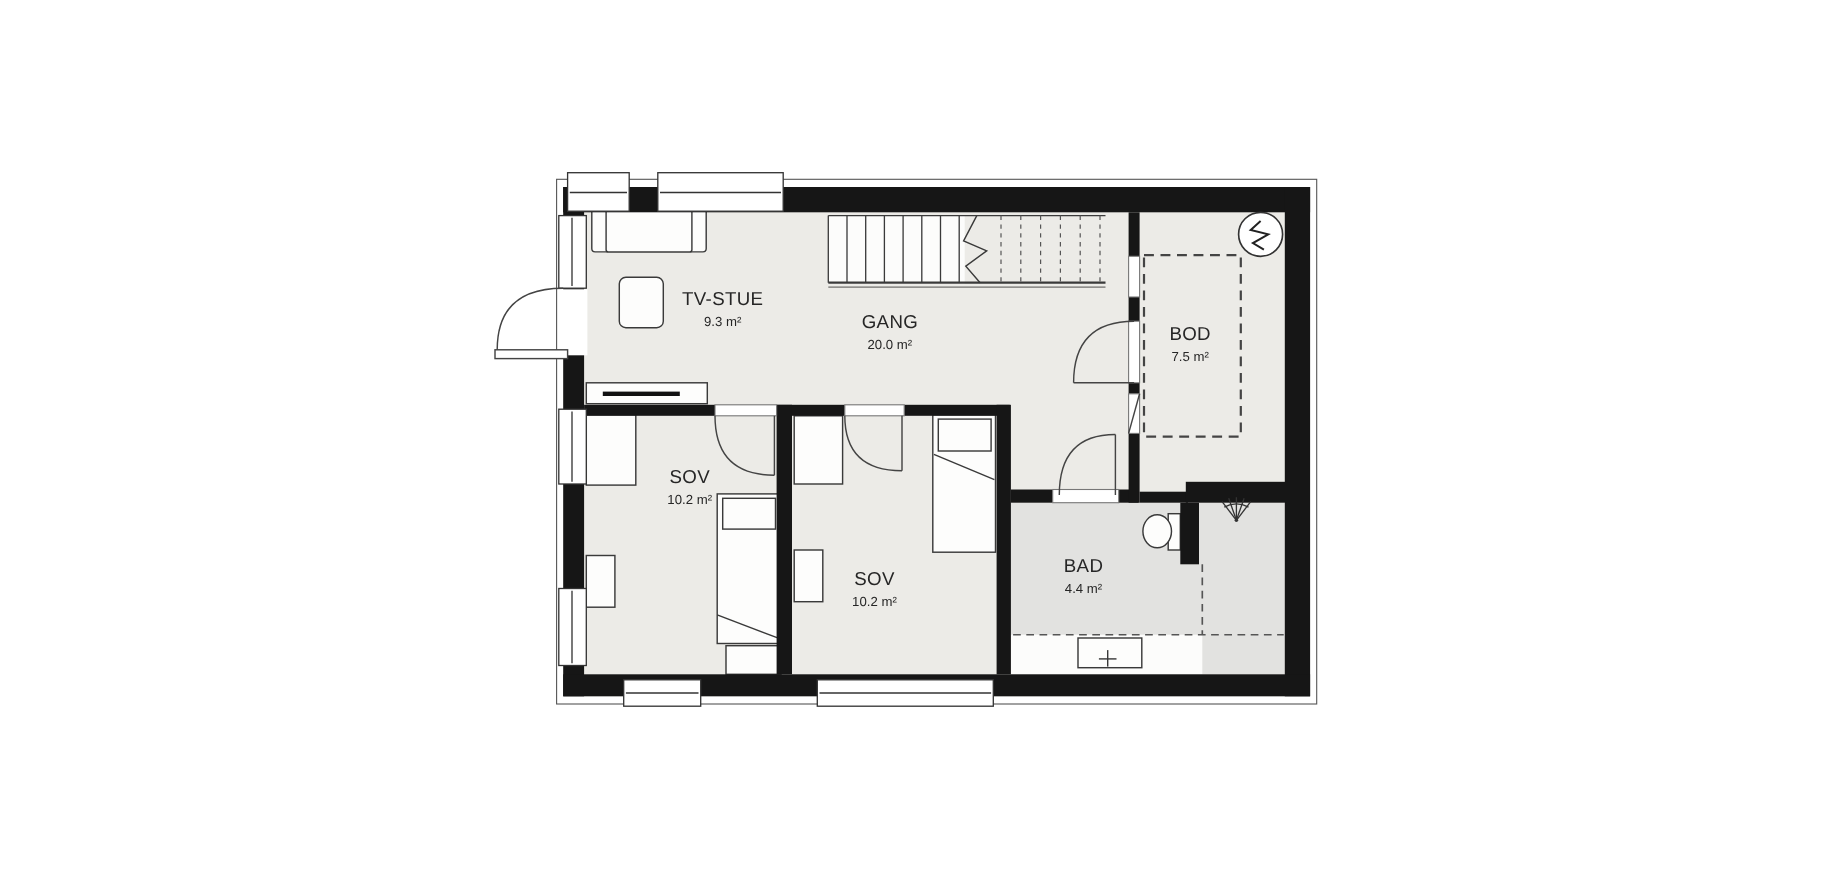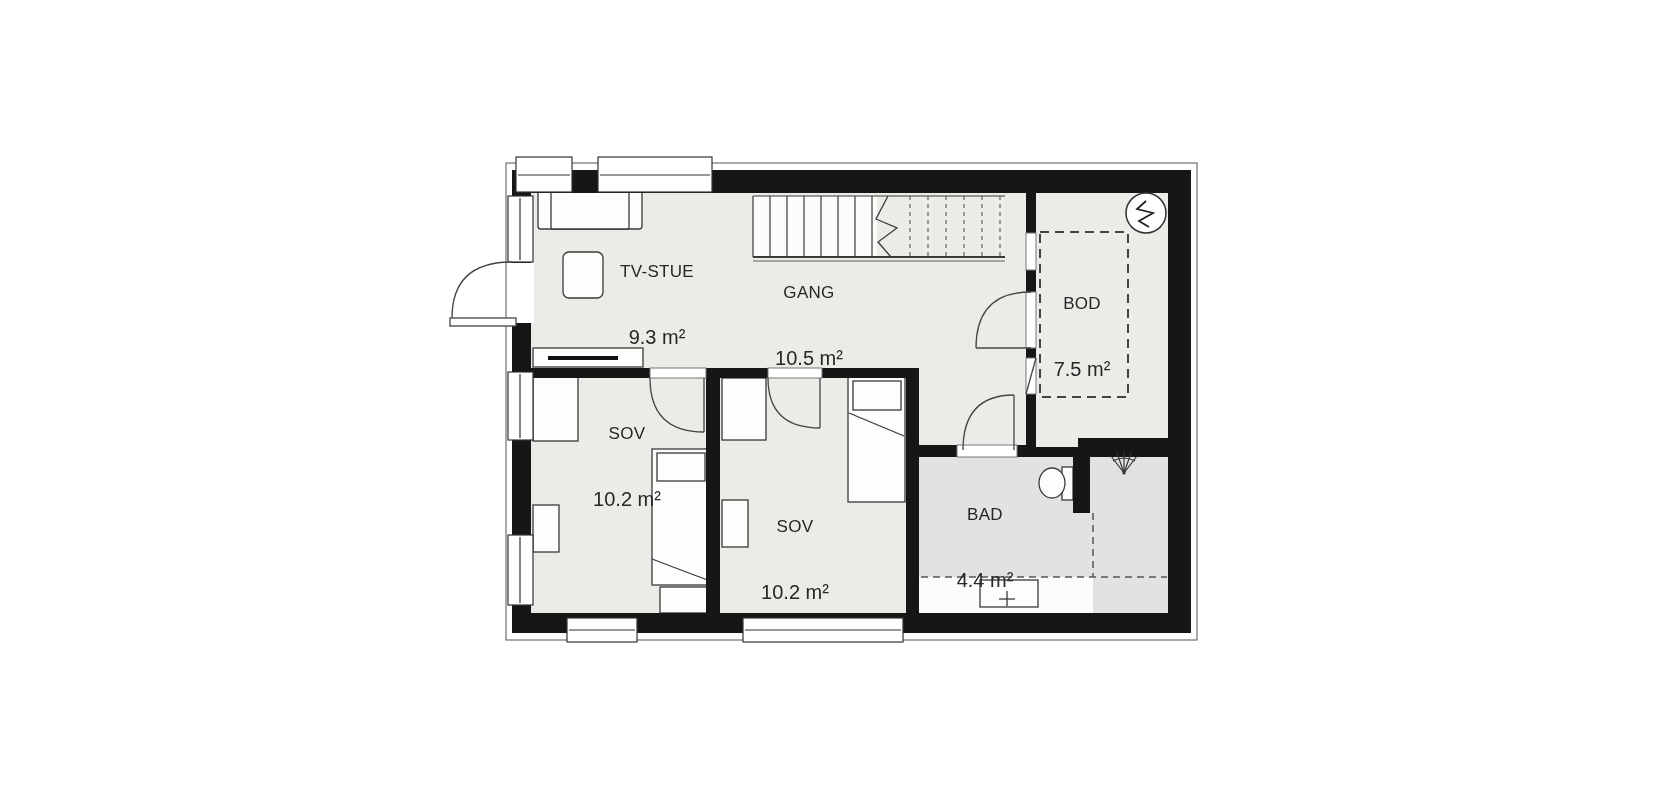--- a/index.html
+++ b/index.html
@@ -7,21 +7,21 @@
     width:1670px;height:800px;background:#ffffff;overflow:hidden;
     font-family:"Liberation Sans", sans-serif;
   }
   .canvas{position:relative;width:1670px;height:635px;background:#ffffff;}
   .plan-svg{position:absolute;left:440px;top:145px;width:770px;height:505px;}
   .room-label{
     position:absolute;transform:translateX(-50%);
     text-align:center;color:#262626;white-space:nowrap;pointer-events:none;
   }
   .room-label .rname{font-size:17px;line-height:21px;letter-spacing:.3px;}
-  .room-label .rarea{font-size:20px;line-height:21px;margin-top:45px;}
+  .room-label .rarea{font-size:12px;line-height:21px;}
 </style>
 </head>
 <body>
 
 <div class="canvas">
 
   <svg class="plan-svg" viewBox="440 145 770 505" xmlns="http://www.w3.org/2000/svg">
 
     <rect x="506" y="163" width="691" height="477" fill="none" stroke="#555" stroke-width="1"></rect>
 
@@ -199,21 +199,21 @@
       <circle cx="1124" cy="473" r="1.6" fill="#333" stroke="none"></circle>
     </g>
   </svg>
 
   <div class="room-label" style="left:657px;top:261px;">
     <div class="rname">TV-STUE</div>
     <div class="rarea">9.3 m²</div>
   </div>
   <div class="room-label" style="left:809px;top:282px;">
     <div class="rname">GANG</div>
-    <div class="rarea">10.5 m²</div>
+    <div class="rarea">20.0 m²</div>
   </div>
   <div class="room-label" style="left:1082px;top:293px;">
     <div class="rname">BOD</div>
     <div class="rarea">7.5 m²</div>
   </div>
   <div class="room-label" style="left:627px;top:423px;">
     <div class="rname">SOV</div>
     <div class="rarea">10.2 m²</div>
   </div>
   <div class="room-label" style="left:795px;top:516px;">

